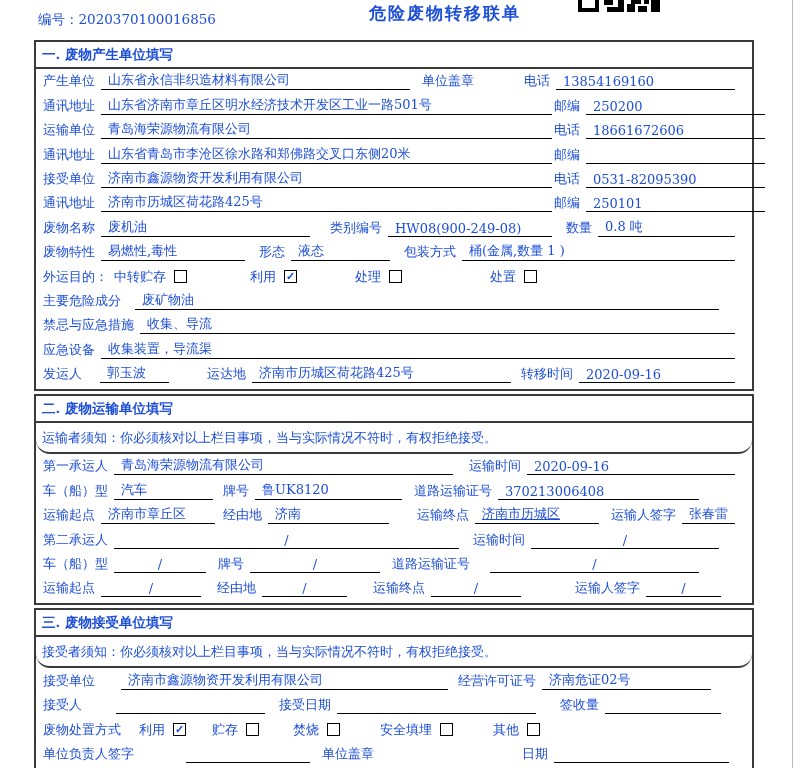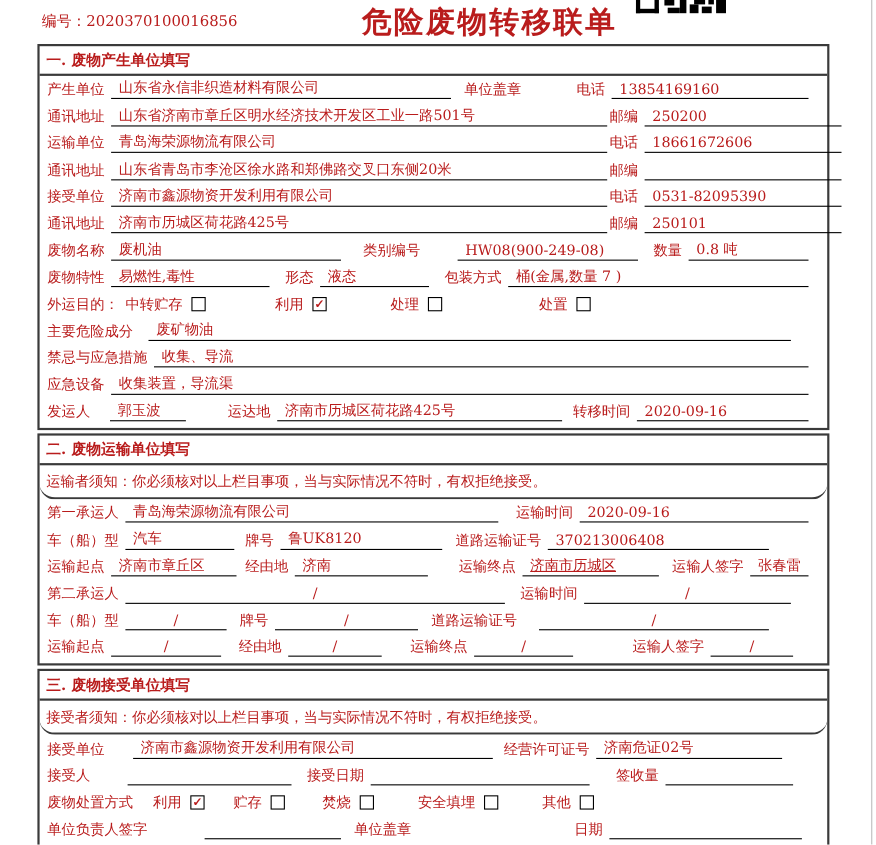--- a/index.html
+++ b/index.html
@@ -1,24 +1,24 @@
 <!DOCTYPE html>
 <html><head>
 <meta charset="utf-8">
 <style>
   html,body{margin:0;padding:0;background:#fff;}
   .page{
     position:relative;width:796px;height:768px;background:#ffffff;overflow:hidden;
-    font-family:"DejaVu Serif","Liberation Serif",serif;color:#b91c1c;font-size:13px;
+    font-family:"DejaVu Serif","Liberation Serif",serif;color:#1d4ed8;font-size:13px;
   }
   .edge-line{position:absolute;top:0;bottom:0;right:3px;width:1px;background:#bcbcbc;}
   .head{position:relative;height:40px;}
   .doc-no{position:absolute;left:38px;top:11px;font-size:13.5px;white-space:nowrap;}
   .doc-title{position:absolute;left:94px;right:0;top:2px;text-align:center;
-    font-size:27px;font-weight:bold;letter-spacing:2px;}
+    font-size:17px;font-weight:bold;letter-spacing:2px;}
   .qr{position:absolute;left:578px;top:0;}
   .sec{margin-left:34px;width:720px;border:2px solid #3a3a3a;box-sizing:border-box;background:#fff;}
   .sec + .sec{margin-top:3px;}
   .sec-title{font-weight:bold;font-size:13.5px;padding:4px 6px 3px 6px;border-bottom:2px solid #3a3a3a;}
   .sec-note{padding:6px 6px 5px 6px;border-bottom:2px solid #3a3a3a;border-radius:14px;}
   .rows{padding:1px 14px 2px 0;}
   .row{display:flex;align-items:flex-end;height:24.4px;padding:0 3px 4px 5px;box-sizing:border-box;}
   .row > *{flex-shrink:0;}
   .lbl{white-space:nowrap;padding:0 6px 0 2px;}
   .val{border-bottom:1px solid #000;white-space:nowrap;padding:0 2px 0 7px;overflow:visible;}
@@ -98,34 +98,34 @@
           <span class="val" style="width: 442px;">济南市历城区荷花路425号</span>
           <span class="gap" style="flex: 1 1 0%;"></span>
           <span class="lbl">邮编</span>
           <span class="val" style="width: 170px;">250101</span>
         </div>
         <div class="row">
           <span class="lbl">废物名称</span>
           <span class="val" style="width: 200px;">废机油</span>
           <span class="gap" style="width: 18px;"></span>
           <span class="lbl">类别编号</span>
-          <span class="val" style="width: 155px; margin-left: 28px;">HW08(900-249-08)</span>
+          <span class="val" style="width: 155px;">HW08(900-249-08)</span>
           <span class="gap" style="width: 12px;"></span>
           <span class="lbl">数量</span>
           <span class="val" style="flex: 1 1 0%;">0.8 吨</span>
         </div>
         <div class="row">
           <span class="lbl">废物特性</span>
           <span class="val" style="width: 135px;">易燃性,毒性</span>
           <span class="gap" style="width: 12px;"></span>
           <span class="lbl">形态</span>
           <span class="val" style="width: 90px;">液态</span>
           <span class="gap" style="width: 12px;"></span>
           <span class="lbl">包装方式</span>
-          <span class="val" style="flex: 1 1 0%;">桶(金属,数量 7 )</span>
+          <span class="val" style="flex: 1 1 0%;">桶(金属,数量 1 )</span>
         </div>
         <div class="row">
           <span class="lbl">外运目的：</span>
           <span class="cb">
             <span class="cb-t">中转贮存</span>
             <span class="box"></span>
           </span>
           <span class="gap" style="width: 63px;"></span>
           <span class="cb">
             <span class="cb-t">利用</span>

